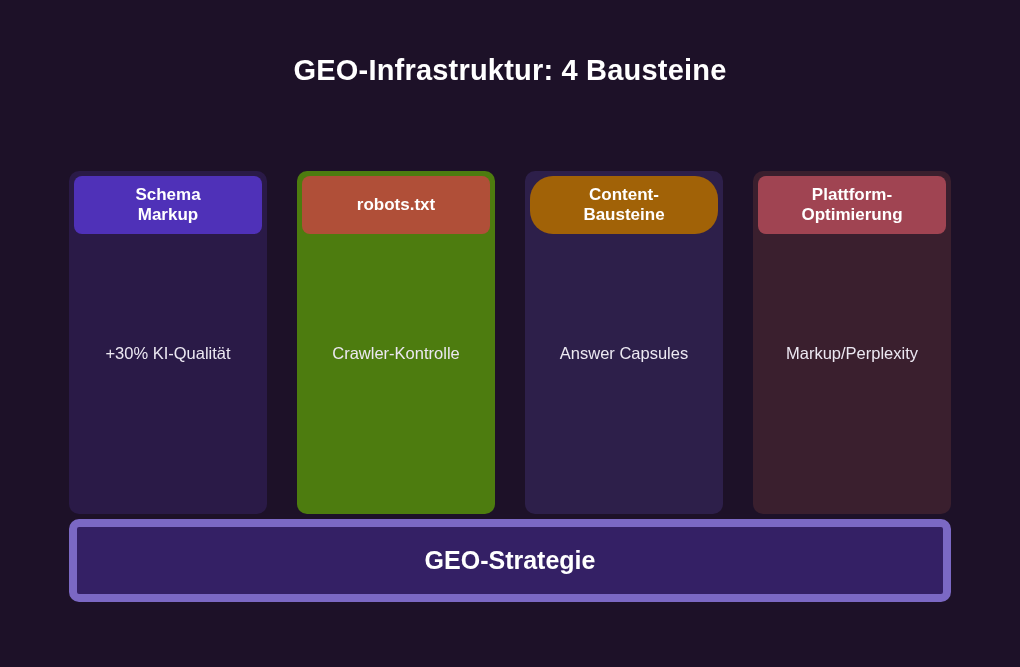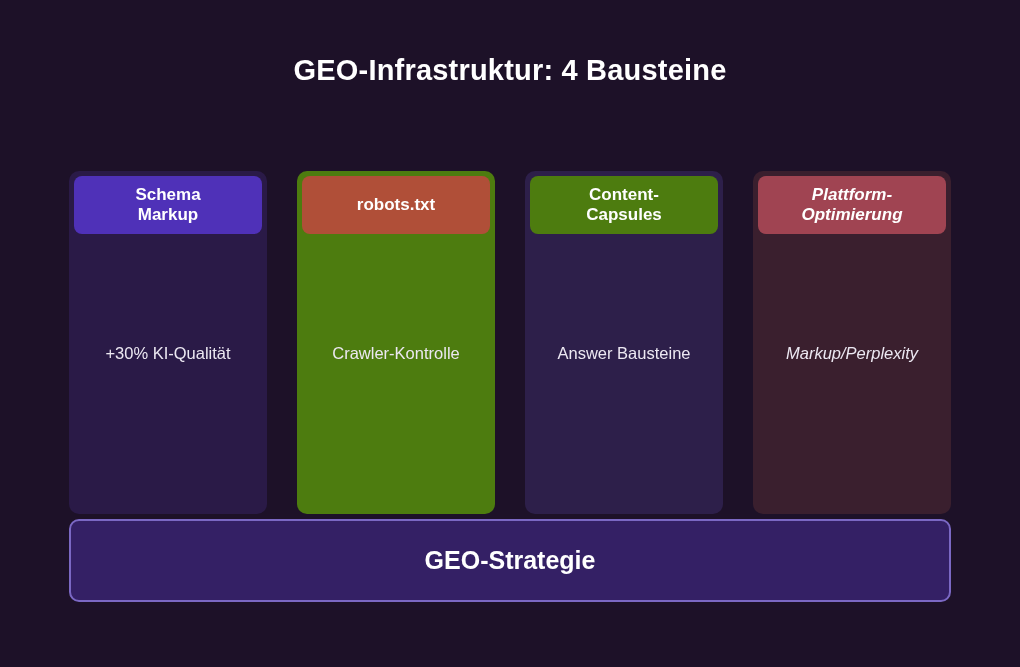--- a/index.html
+++ b/index.html
@@ -77,21 +77,21 @@
   }
   .footer-bar {
     position: absolute;
     left: 69px;
     top: 519px;
     width: 882px;
     height: 83px;
     box-sizing: border-box;
     border-radius: 10px;
     background: #342065;
-    border: 2px solid #fdba74;
+    border: 8px solid #fdba74;
     display: flex;
     align-items: center;
     justify-content: center;
   }
   .footer-label {
     color: #ffffff;
     font-size: 25px;
     font-weight: bold;
   }
 </style>
@@ -117,30 +117,30 @@
     <div class="card" style="background: #4d7c0f;">
       <div class="card-header" style="background: rgb(176, 79, 56);">
         <div>
           <span>robots.txt</span>
         </div>
       </div>
       <div class="card-body">Crawler-Kontrolle</div>
     </div>
 
     <div class="card" style="background: rgb(45, 31, 74);">
-      <div class="card-header" style="background: #4d7c0f;">
+      <div class="card-header" style="background: #a16207; border-radius: 23px;">
         <div>
           <span>Content-</span>
-          <span>Capsules</span>
+          <span>Bausteine</span>
         </div>
       </div>
-      <div class="card-body">Answer Bausteine</div>
+      <div class="card-body">Answer Capsules</div>
     </div>
 
-    <div class="card" style="background: rgb(58, 31, 46); font-style: italic;">
+    <div class="card" style="background: rgb(58, 31, 46);">
       <div class="card-header" style="background: rgb(160, 68, 82);">
         <div>
           <span>Plattform-</span>
           <span>Optimierung</span>
         </div>
       </div>
       <div class="card-body">Markup/Perplexity</div>
     </div>
 
   </div>

